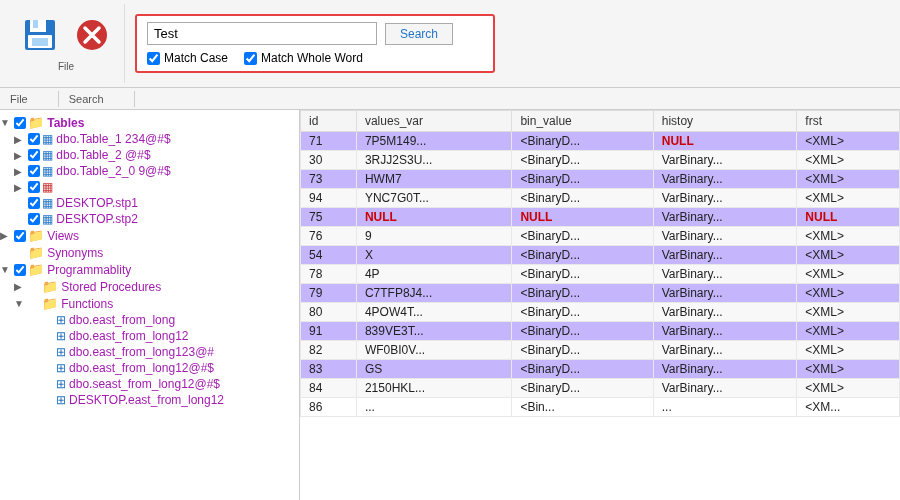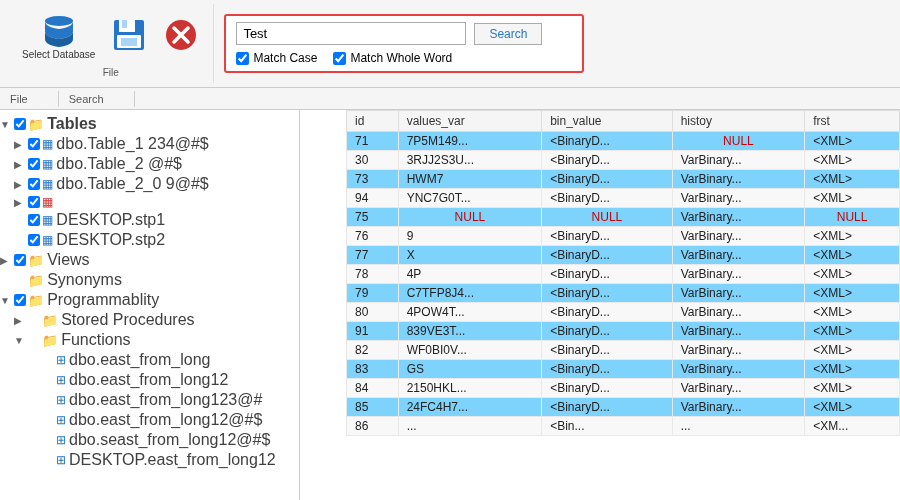--- a/index.html
+++ b/index.html
@@ -121,37 +121,36 @@
     .tree-item {
       display: flex;
       align-items: center;
       padding: 1px 0;
       cursor: pointer;
       user-select: none;
       white-space: nowrap;
     }
     .tree-arrow { display: inline-block; width: 12px; font-size: 10px; color: #666; }
     .tree-checkbox { margin: 0 2px; width: 12px; height: 12px; }
-    .tree-label { font-size: 16px; color: #404040; }
+    .tree-label { font-size: 12px; color: #a21caf; }
 
     
     .icon-tables { color: #2676c8; }
     .icon-views { color: #8b6e3e; }
     .icon-syn { color: #888; }
     .icon-prog { color: #8b6e3e; }
     .icon-sp { color: #888; }
     .icon-fn { color: #888; }
     .icon-func-item { color: #2676c8; }
     .icon-deleted { color: #cc3333; }
 
     
     .data-panel {
       flex: 1;
       overflow: auto;
-      margin-left: 46px;
     }
     table.data-table {
       border-collapse: collapse;
       width: 100%;
       font-size: 12px;
     }
     table.data-table th {
       background: #f5f5f5;
       border: 1px solid #ddd;
       padding: 3px 8px;
@@ -163,30 +162,30 @@
       z-index: 1;
       white-space: nowrap;
     }
     table.data-table td {
       border: 1px solid #e8e8e8;
       padding: 2px 8px;
       color: #222;
       white-space: nowrap;
     }
     table.data-table tr.highlighted td {
-      background: #7dd3fc;
+      background: #c4b5fd;
       color: #222;
     }
     table.data-table tr.normal:nth-child(odd) td {
       background: #fff;
     }
     table.data-table tr.normal:nth-child(even) td {
       background: #f8f8f8;
     }
-    table.data-table td.null-val { color: #e84040; text-align: center; font-style: normal; }
+    table.data-table td.null-val { color: #e84040; text-align: left; font-style: normal; font-weight: bold; }
 
     .sections-row {
       display: flex;
       height: 22px;
       background: #f5f5f5;
       border-bottom: 1px solid #ccc;
       align-items: center;
     }
     .section-item {
       padding: 2px 30px 2px 10px;
@@ -195,31 +194,20 @@
       color: #555;
     }
   </style>
 </head>
 <body>
 
 <div class="toolbar">
 
   <div class="toolbar-group">
     <div style="display:flex;gap:4px;align-items:center;">
-      <div class="toolbar-icon-btn">
-        <div class="icon-img db-icon">
-          <svg width="36" height="36" viewBox="0 0 36 36">
-            <ellipse cx="18" cy="10" rx="14" ry="5" fill="#2676c8"></ellipse>
-            <path d="M4 10 Q4 16 18 18 Q32 16 32 10 L32 20 Q32 26 18 28 Q4 26 4 20 Z" fill="#2676c8"></path>
-            <path d="M4 20 Q4 26 18 28 Q32 26 32 20 L32 28 Q32 34 18 36 Q4 34 4 28 Z" fill="#1a5fa0"></path>
-          </svg>
-        </div>
-        <span class="label" style="font-size:10px;color:#333;text-align:center;line-height:1.2;">Select
-Database</span>
-      </div>
       <div class="toolbar-icon-btn">
         <div class="icon-img save-icon">
           <svg width="36" height="36" viewBox="0 0 36 36">
             <rect x="3" y="3" width="30" height="30" rx="2" fill="#2676c8"></rect>
             <rect x="8" y="3" width="16" height="12" fill="#fff"></rect>
             <rect x="11" y="3" width="5" height="8" fill="#aad4f5"></rect>
             <rect x="6" y="18" width="24" height="13" rx="1" fill="#fff"></rect>
             <rect x="10" y="21" width="16" height="8" fill="#aad4f5"></rect>
           </svg>
         </div>
@@ -440,21 +428,21 @@
             <td class="null-val" style="color: rgb(204, 0, 0);">NULL</td>
           </tr>
           <tr class="normal">
             <td>76</td>
             <td>9</td>
             <td>&lt;BinaryD...</td>
             <td>VarBinary...</td>
             <td>&lt;XML&gt;</td>
           </tr>
           <tr class="highlighted">
-            <td>77</td>
+            <td>54</td>
             <td>X</td>
             <td>&lt;BinaryD...</td>
             <td>VarBinary...</td>
             <td>&lt;XML&gt;</td>
           </tr>
           <tr class="normal">
             <td>78</td>
             <td>4P</td>
             <td>&lt;BinaryD...</td>
             <td>VarBinary...</td>
@@ -491,27 +479,20 @@
           <tr class="highlighted">
             <td>83</td>
             <td>GS</td>
             <td>&lt;BinaryD...</td>
             <td>VarBinary...</td>
             <td>&lt;XML&gt;</td>
           </tr>
           <tr class="normal">
             <td>84</td>
             <td>2150HKL...</td>
-            <td>&lt;BinaryD...</td>
-            <td>VarBinary...</td>
-            <td>&lt;XML&gt;</td>
-          </tr>
-          <tr class="highlighted">
-            <td>85</td>
-            <td>24FC4H7...</td>
             <td>&lt;BinaryD...</td>
             <td>VarBinary...</td>
             <td>&lt;XML&gt;</td>
           </tr>
           <tr class="normal">
             <td>86</td>
             <td>...</td>
             <td>&lt;Bin...</td>
             <td>...</td>
             <td>&lt;XM...</td>

